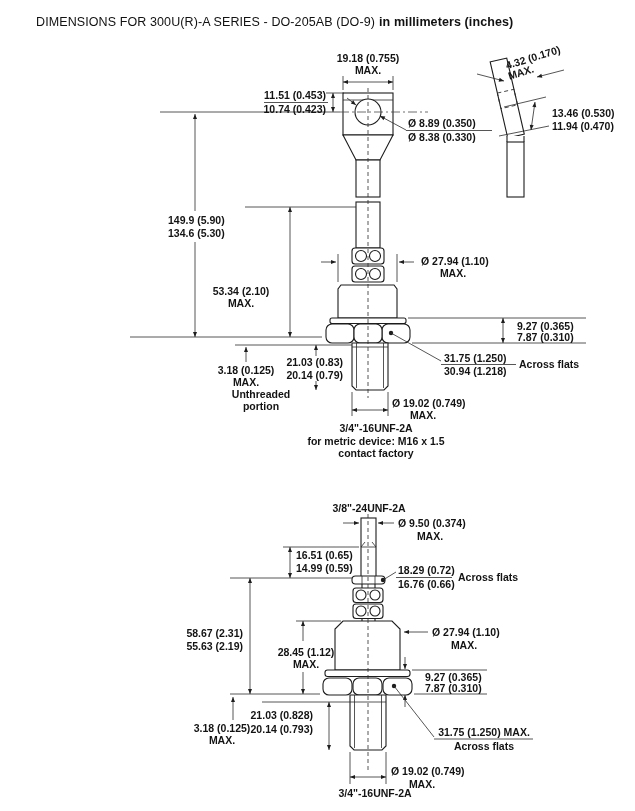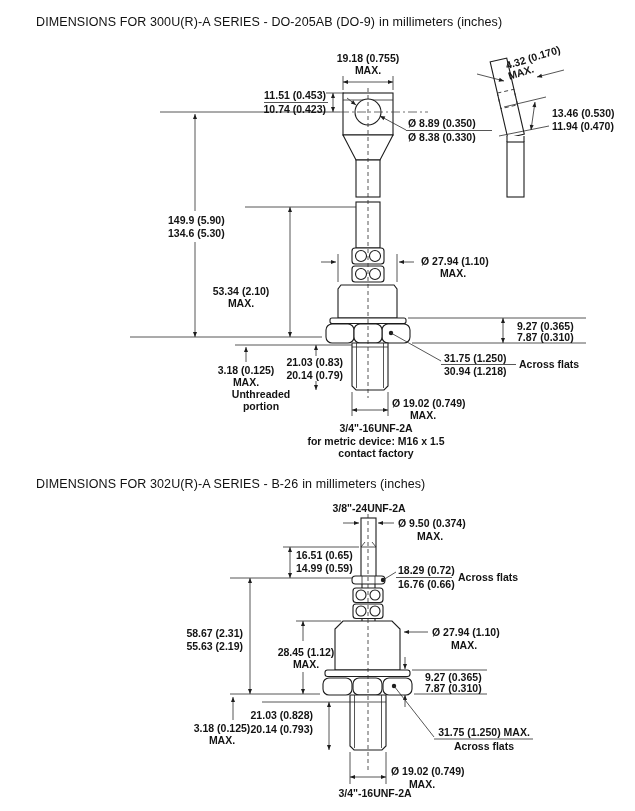--- a/index.html
+++ b/index.html
@@ -1,20 +1,20 @@
 <!DOCTYPE html>
 <html><head>
 <meta charset="utf-8">
 <style>
   html,body{margin:0;padding:0;background:#fff;}
   #page{position:relative;width:635px;height:811px;background:#fff;overflow:hidden;
         font-family:"Liberation Sans",sans-serif;color:#111;}
   .title{position:absolute;left:36px;white-space:nowrap;font-size:12.5px;letter-spacing:.1px;}
   .title .b{font-weight:normal;}
-  .title .r{font-weight:normal;margin-left:4px;}
+  .title .r{font-weight:bold;margin-left:4px;}
   #t1{top:15px;}
   #t2{top:477px;}
   svg{position:absolute;left:0;top:0;}
   .dim{font:bold 10.5px "Liberation Sans",sans-serif;fill:#131313;}
   .ln{stroke:#1d1d1d;stroke-width:1.1;fill:none;}
   .lnw{stroke:#1d1d1d;stroke-width:1.1;fill:#fff;}
   .thin{stroke:#2b2b2b;stroke-width:0.8;fill:none;}
   .cl{stroke:#4a4a4a;stroke-width:0.8;fill:none;stroke-dasharray:9 3 2 3;}
   .dsh{stroke:#2b2b2b;stroke-width:0.8;fill:none;stroke-dasharray:4 3;}
 </style>
@@ -312,17 +312,14 @@
       <text class="dim" x="391" y="775">Ø 19.02 (0.749)</text>
       <text class="dim" x="422" y="788" text-anchor="middle">MAX.</text>
       <text class="dim" x="375" y="797" text-anchor="middle">3/4"-16UNF-2A</text>
     </g>
   </g>
 </svg>
 
 <div class="title" id="t1">
   <span class="b">DIMENSIONS FOR 300U(R)-A SERIES - DO-205AB (DO-9)</span><span class="r">in millimeters (inches)</span>
 </div>
-<div class="title" id="t2">
-  <span class="b">DIMENSIONS FOR 302U(R)-A SERIES - B-26</span><span class="r">in millimeters (inches)</span>
+
 </div>
 
-</div>
-
 </body></html>

